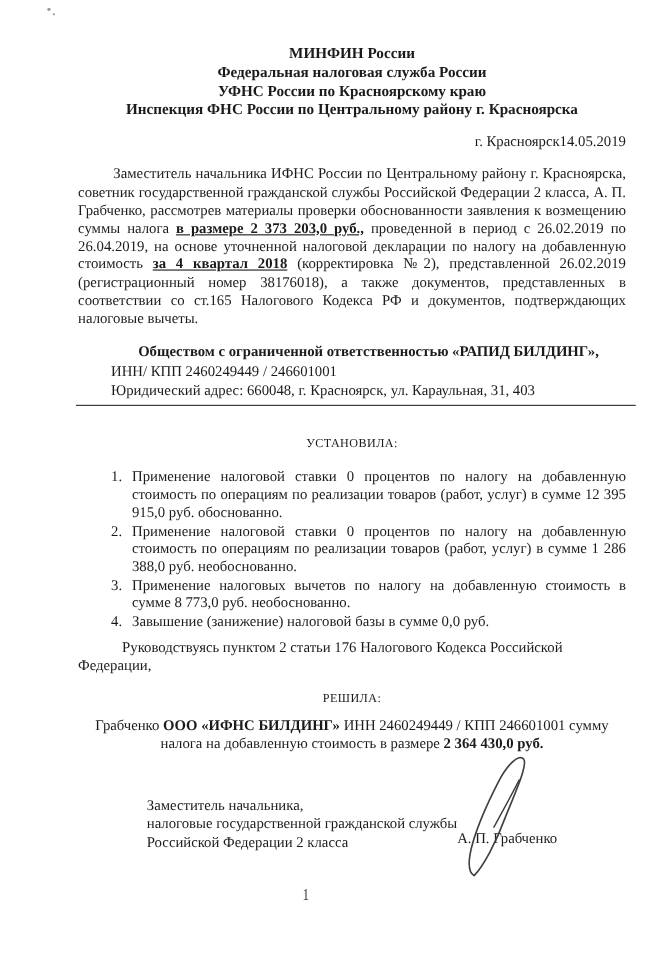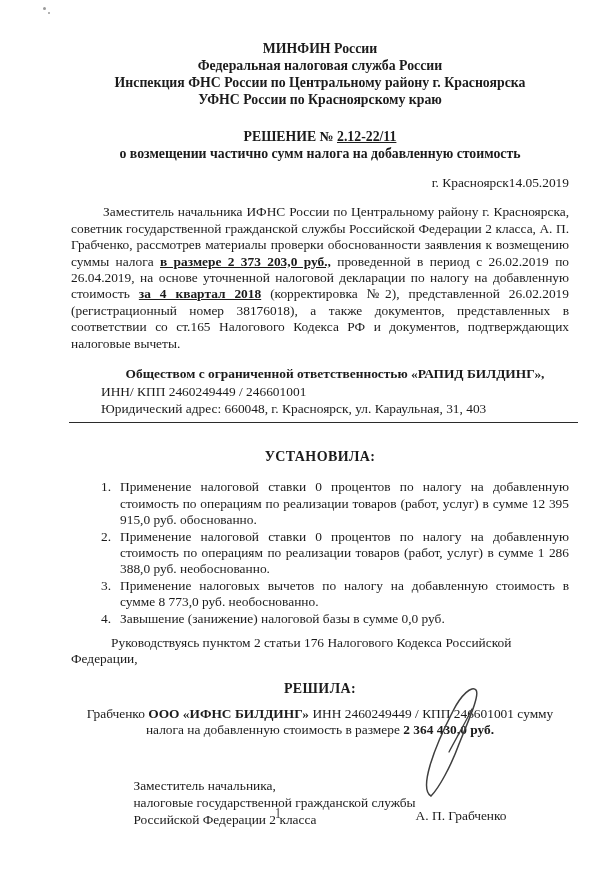--- a/index.html
+++ b/index.html
@@ -23,21 +23,21 @@
   .uline{text-decoration:underline;}
   .dateline{display:flex;justify-content:flex-end;margin-top:13px;}
   .para{
     margin-top:13px;
     text-align:justify;
     text-indent:32px;
     font-family:Liberation Serif, serif;
   }
   .company{margin-top:8px;margin-left:30px;line-height:17.5px;}
   .rule{border:none;border-top:1.6px solid #2b2b2b;margin:4px 0 0 -2px;width:509px;height:0;}
-  .section-head{margin-top:26px;font-size:14px;font-weight:bold;text-align:center;letter-spacing:.4px;}
+  .section-head{margin-top:26px;font-size:11px;font-weight:normal;text-align:center;letter-spacing:.4px;}
   ol.findings{list-style:none;margin:14px 0 0 0;padding:0 0 0 49px;}
   ol.findings li{position:relative;margin:0;}
   ol.findings .num{position:absolute;left:-19px;top:0;}
   ol.findings .txt{display:block;text-align:justify;}
   .legal{margin-top:8px;text-indent:40px;}
   .resolution-head{margin-top:12px;}
   .resolution{margin-top:8px;text-align:center;padding:0 8px;}
   .sig-row{margin-top:40px;display:flex;justify-content:center;align-items:flex-end;}
   .sig-left{line-height:16.8px;}
   .sig-name{white-space:nowrap;padding-right:0px;transform:translateY(-4px);}
@@ -54,28 +54,24 @@
 <body>
 
 <div class="page">
 
   <span class="speck speck1"></span>
   <span class="speck speck2"></span>
 
   <div class="hdr center">
     <div>МИНФИН России</div>
     <div>Федеральная налоговая служба России</div>
+    <div>УФНС России по Красноярскому краю</div>
     <div>Инспекция ФНС России по Центральному району г. Красноярска</div>
-    <div>УФНС России по Красноярскому краю</div>
   </div>
 
-  <div class="title-block center">
-    <div><span>РЕШЕНИЕ № </span><span class="uline">2.12-22/11</span></div>
-    <div>о возмещении частично сумм налога на добавленную стоимость</div>
-  </div>
 
   <div class="dateline">
     <span>г. Красноярск</span>
     <span>14.05.2019</span>
   </div>
 
   <p class="para"><span>Заместитель начальника ИФНС России по Центральному району г. Красноярска, советник государственной гражданской службы Российской Федерации 2 класса, А. П. Грабченко, рассмотрев материалы проверки обоснованности заявления к возмещению суммы налога </span><span class="bold uline">в размере 2 373 203,0 руб.,</span><span> проведенной в период с 26.02.2019 по 26.04.2019, на основе уточненной налоговой декларации по налогу на добавленную стоимость </span><span class="bold uline">за 4 квартал 2018</span><span> (корректировка №2), представленной 26.02.2019 (регистрационный номер 38176018), а также документов, представленных в соответствии со ст.165 Налогового Кодекса РФ и документов, подтверждающих налоговые вычеты.</span></p>
 
   <div class="company">
     <div class="bold">Обществом с ограниченной ответственностью «РАПИД БИЛДИНГ»,</div>

